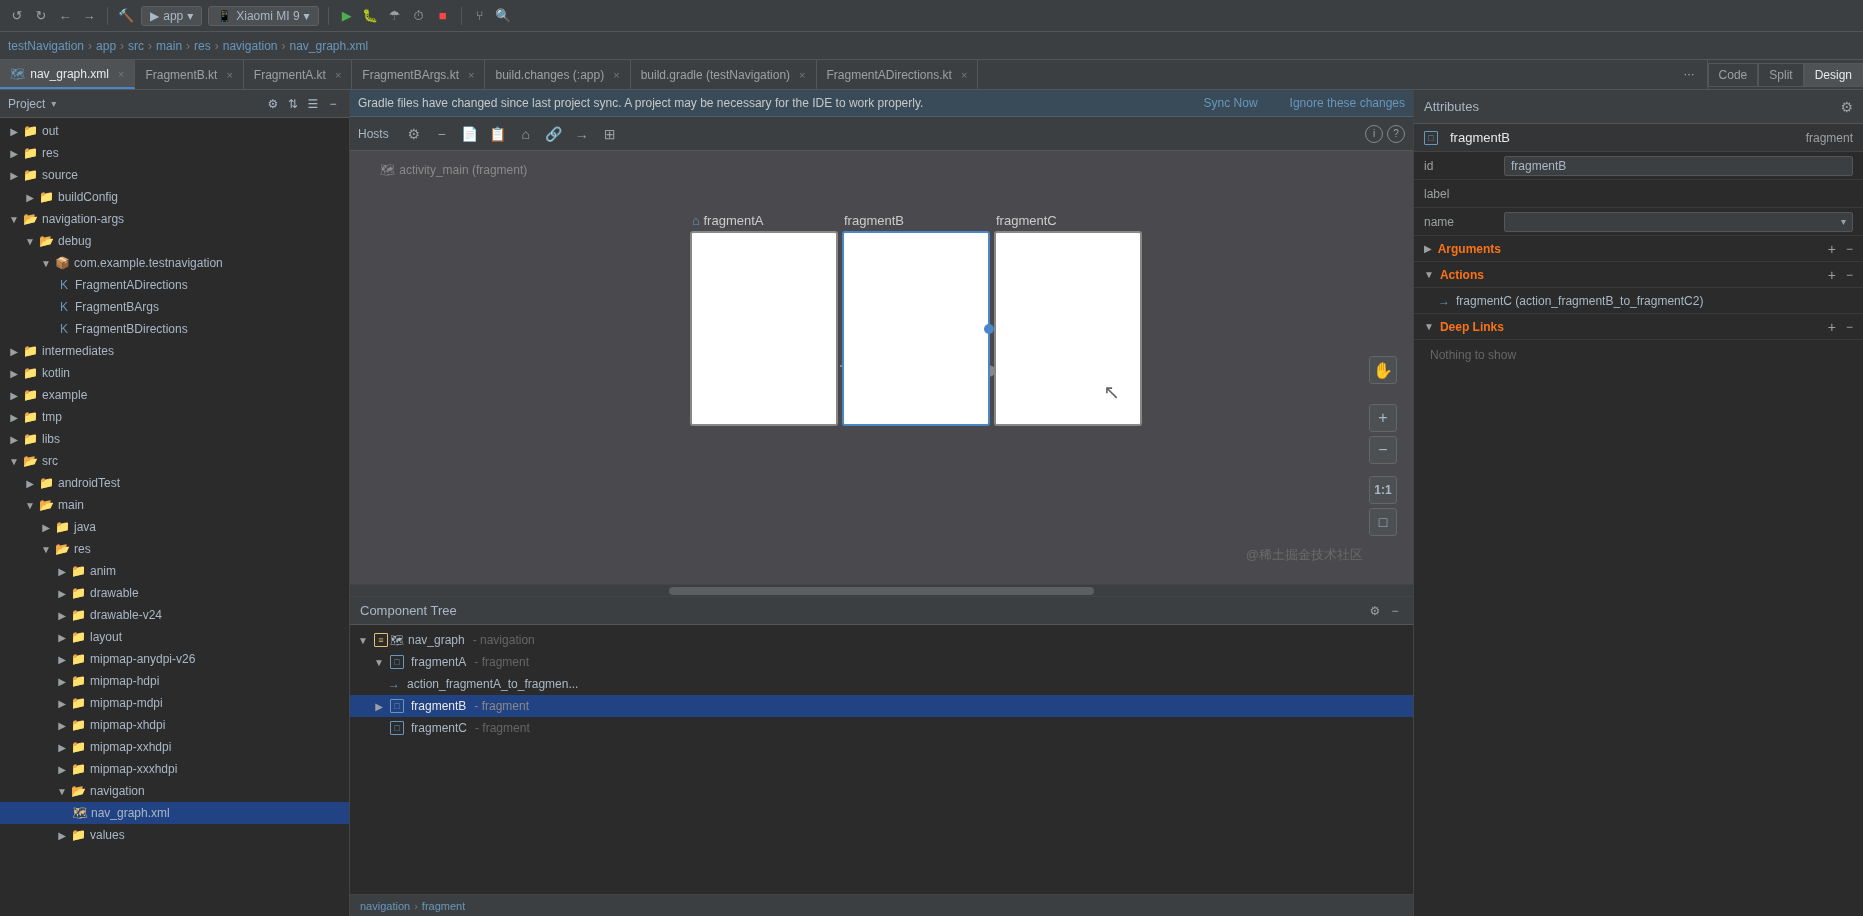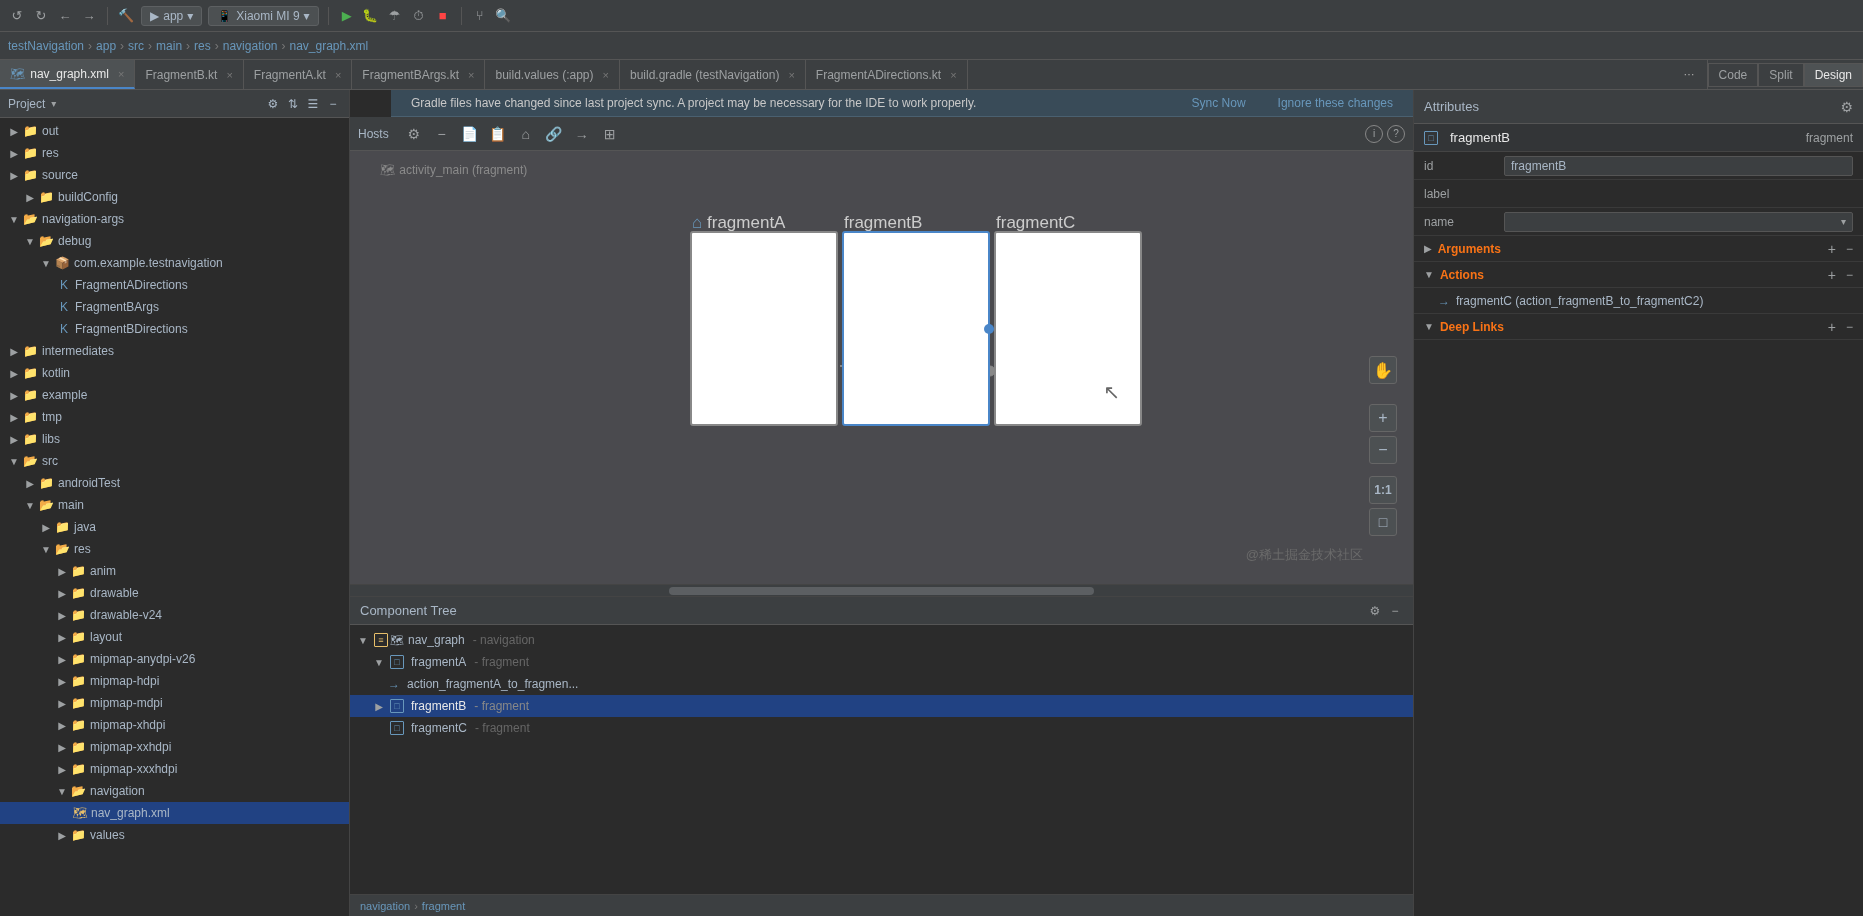--- a/index.html
+++ b/index.html
@@ -98,28 +98,27 @@
       gap: 3px;
       font-size: 12px;
     }
     .tree-arrow { width: 12px; height: 12px; display: flex; align-items: center; justify-content: center; font-size: 10px; color: #9da0a2; }
     .tree-icon { width: 16px; height: 16px; display: flex; align-items: center; justify-content: center; font-size: 12px; }
     .folder-icon { color: #e8bf6a; }
 
     
     .notification-bar {
       background: #394b58;
-      padding: 6px 20px;
+      padding: 6px 8px;
       font-size: 12px;
       color: #c8c8c8;
       display: flex;
       align-items: center;
       justify-content: space-between;
       border-bottom: 1px solid #4a6070;
-      margin-left: 41px;
     }
     .notification-bar .sync-btn { color: #6897bb; cursor: pointer; font-size: 12px; }
     .notification-bar .ignore-btn { color: #6897bb; cursor: pointer; font-size: 12px; margin-left: 16px; }
 
     
     .nav-toolbar {
       height: 34px;
       background: #3c3f41;
       display: flex;
       align-items: center;
@@ -146,21 +145,21 @@
       background: white;
       border: 2px solid #888;
       border-radius: 3px;
       cursor: pointer;
     }
     .fragment-node.selected { border-color: #4a86c8; border-width: 2px; }
     .fragment-node-label {
       position: absolute;
       top: -20px;
       left: 0;
-      font-size: 17px;
+      font-size: 13px;
       color: #ccc;
       white-space: nowrap;
     }
 
     
     .nav-svg {
       position: absolute;
       top: 0; left: 0;
       width: 100%; height: 100%;
       pointer-events: none;
@@ -553,21 +552,21 @@
     </div>
     <div class="tab">
       <span>FragmentA.kt</span>
       <span class="close-x">×</span>
     </div>
     <div class="tab">
       <span>FragmentBArgs.kt</span>
       <span class="close-x">×</span>
     </div>
     <div class="tab">
-      <span>build.values (:app)</span>
+      <span>build.changes (:app)</span>
       <span class="close-x">×</span>
     </div>
     <div class="tab">
       <span>build.gradle (testNavigation)</span>
       <span class="close-x">×</span>
     </div>
     <div class="tab">
       <span>FragmentADirections.kt</span>
       <span class="close-x">×</span>
     </div>
@@ -991,16 +990,19 @@
         <span class="action-text">fragmentC (action_fragmentB_to_fragmentC2)</span>
       </div>
 
       <div class="section-header">
         <span class="sec-arrow">▼</span>
         <span class="sec-title">Deep Links</span>
         <span class="sec-plus">+</span>
         <span class="sec-plus" style="font-size:12px;">−</span>
       </div>
 
+      <div class="nothing-to-show">
+        <span>Nothing to show</span>
+      </div>
     </div>
 
   </div>
 </div>
 
 </body></html>

